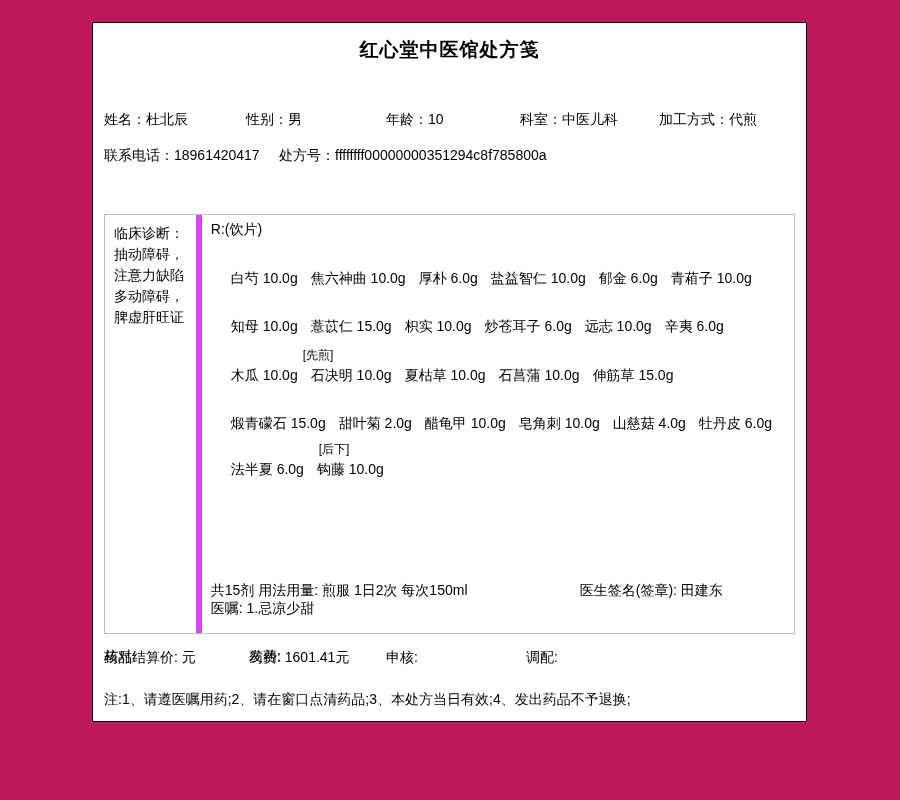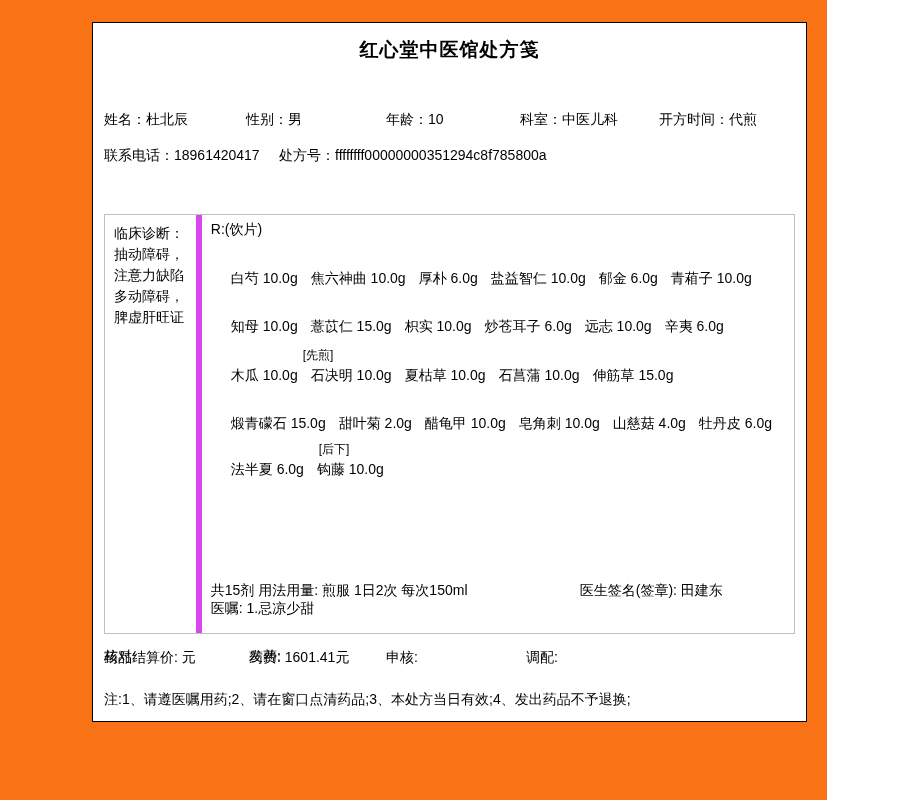--- a/index.html
+++ b/index.html
@@ -4,22 +4,22 @@
 <style>
   * { margin:0; padding:0; box-sizing:border-box; }
   html,body { background:#ffffff; }
   body {
     font-family: "Liberation Sans", "DejaVu Sans", sans-serif;
     color:#000000;
     font-size:14px;
   }
   .page {
     position:relative;
-    width:827px; height:800px;
-    background:#f97316;
+    width:900px; height:800px;
+    background:#be185d;
     overflow:hidden;
   }
   .sheet {
     position:absolute;
     left:92px; top:22px;
     width:715px; height:700px;
     border:1px solid #000000;
     background:#ffffff;
   }
   .title {
@@ -81,21 +81,21 @@
 
 <div class="page">
   <div class="sheet">
 
     <div class="title">红心堂中医馆处方笺</div>
 
     <div class="abs info-row1 field" style="left:11px"><span>姓名：</span><span>杜北辰</span></div>
     <div class="abs info-row1 field" style="left:153px"><span>性别：</span><span>男</span></div>
     <div class="abs info-row1 field" style="left:293px"><span>年龄：</span><span>10</span></div>
     <div class="abs info-row1 field" style="left:427px"><span>科室：</span><span>中医儿科</span></div>
-    <div class="abs info-row1 field" style="left:566px"><span>开方时间：</span><span>代煎</span></div>
+    <div class="abs info-row1 field" style="left:566px"><span>加工方式：</span><span>代煎</span></div>
 
     <div class="abs info-row2 field" style="left:11px"><span>联系电话：</span><span>18961420417</span></div>
     <div class="abs info-row2 field" style="left:186px"><span>处方号：</span><span>ffffffff00000000351294c8f785800a</span></div>
 
     <div class="inner-box">
       <div class="diag-cell">临床诊断：抽动障碍，注意力缺陷多动障碍，脾虚肝旺证</div>
       <div class="rx-cell">
         <div class="rx-header">R:(饮片)</div>
 
         <div class="rx-line mb-a">

